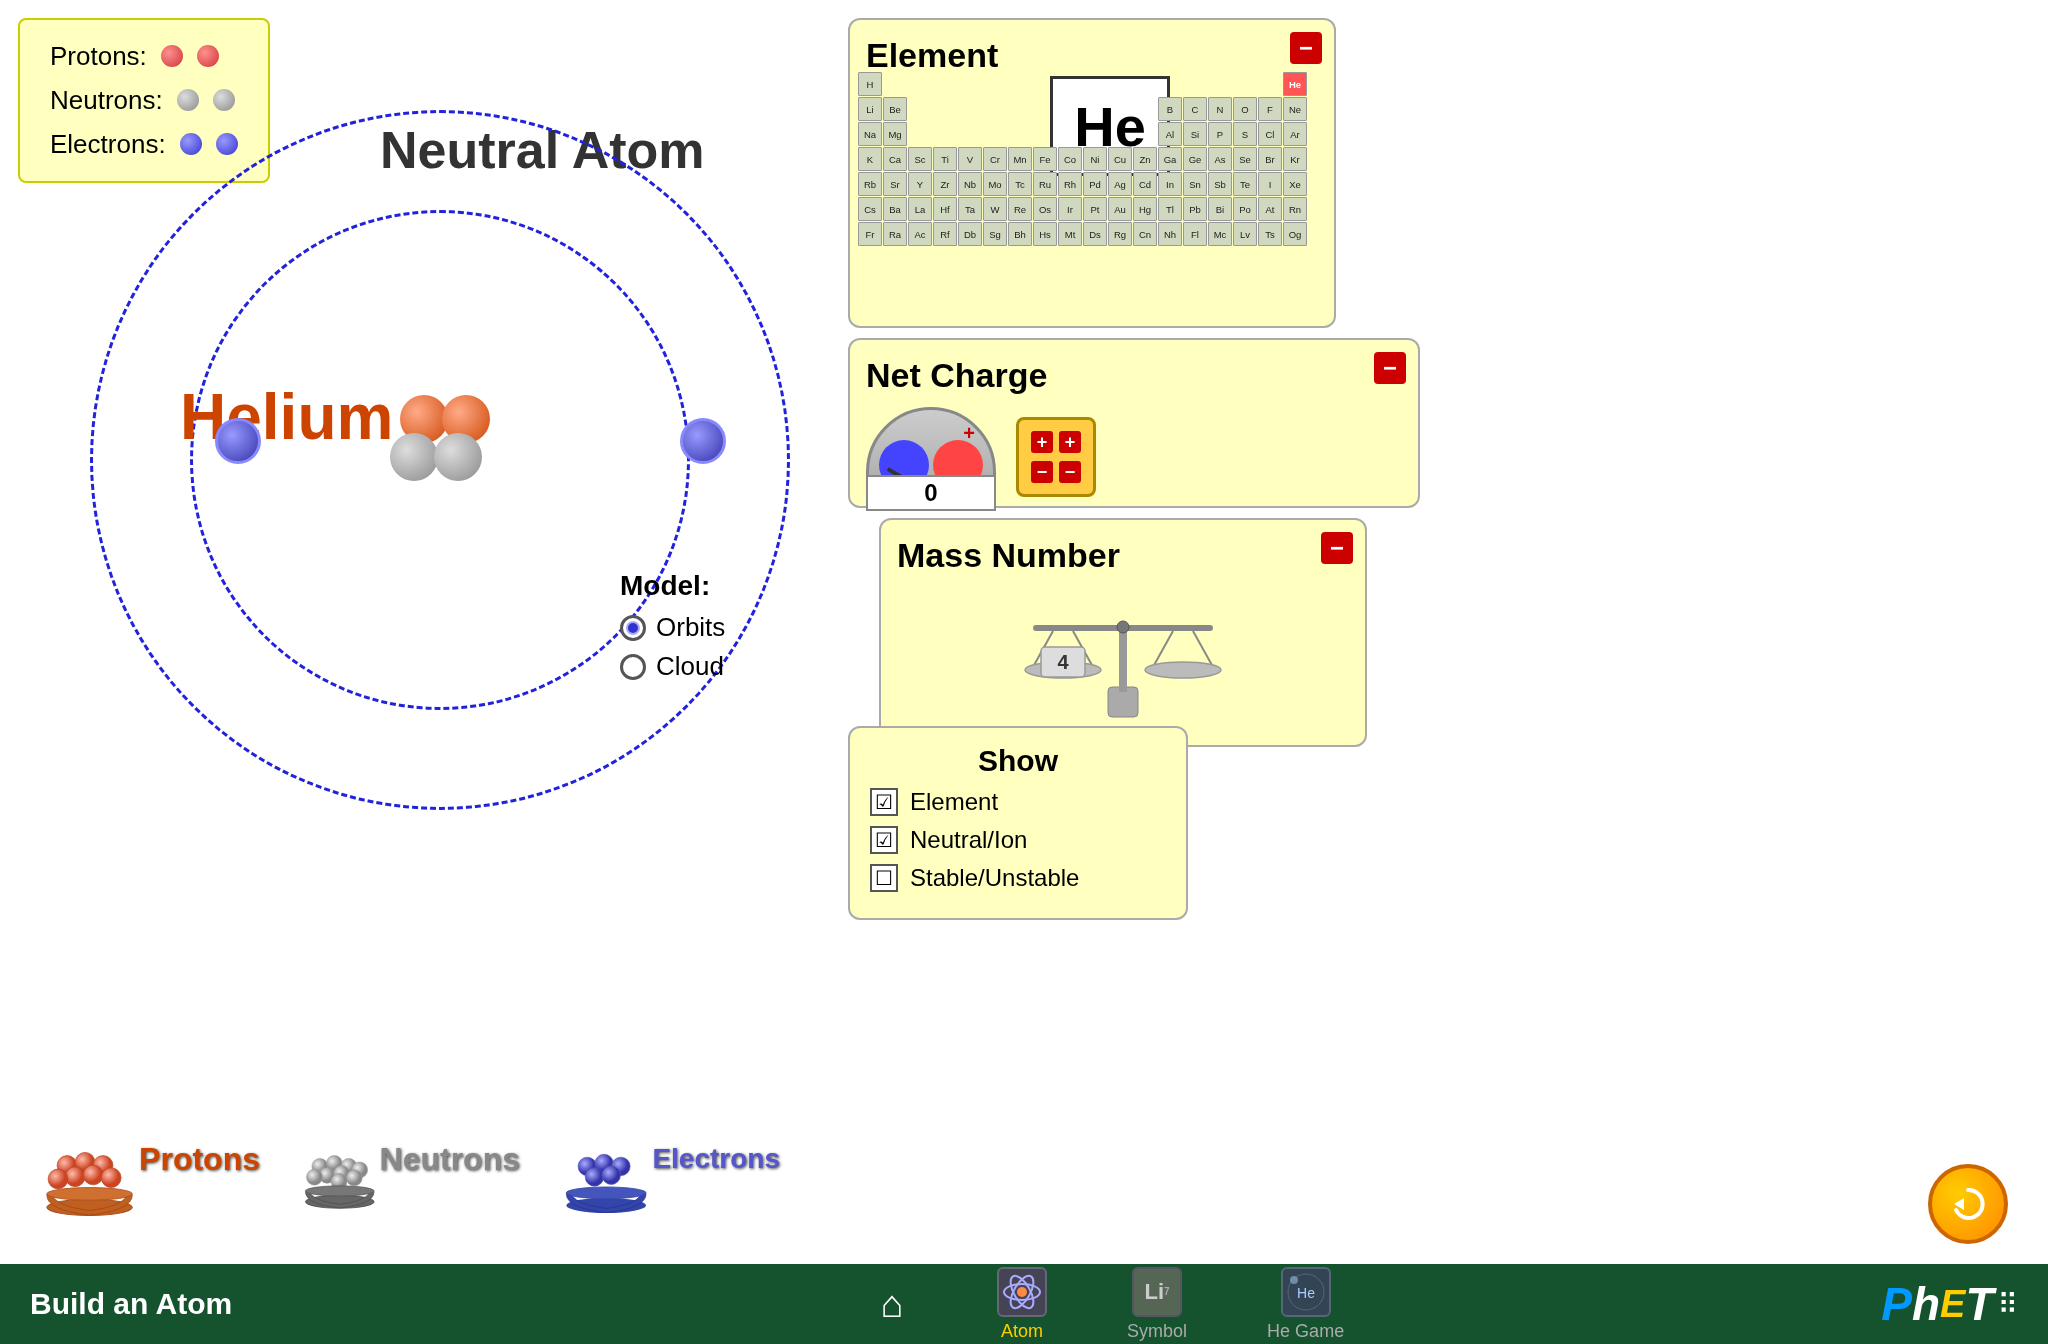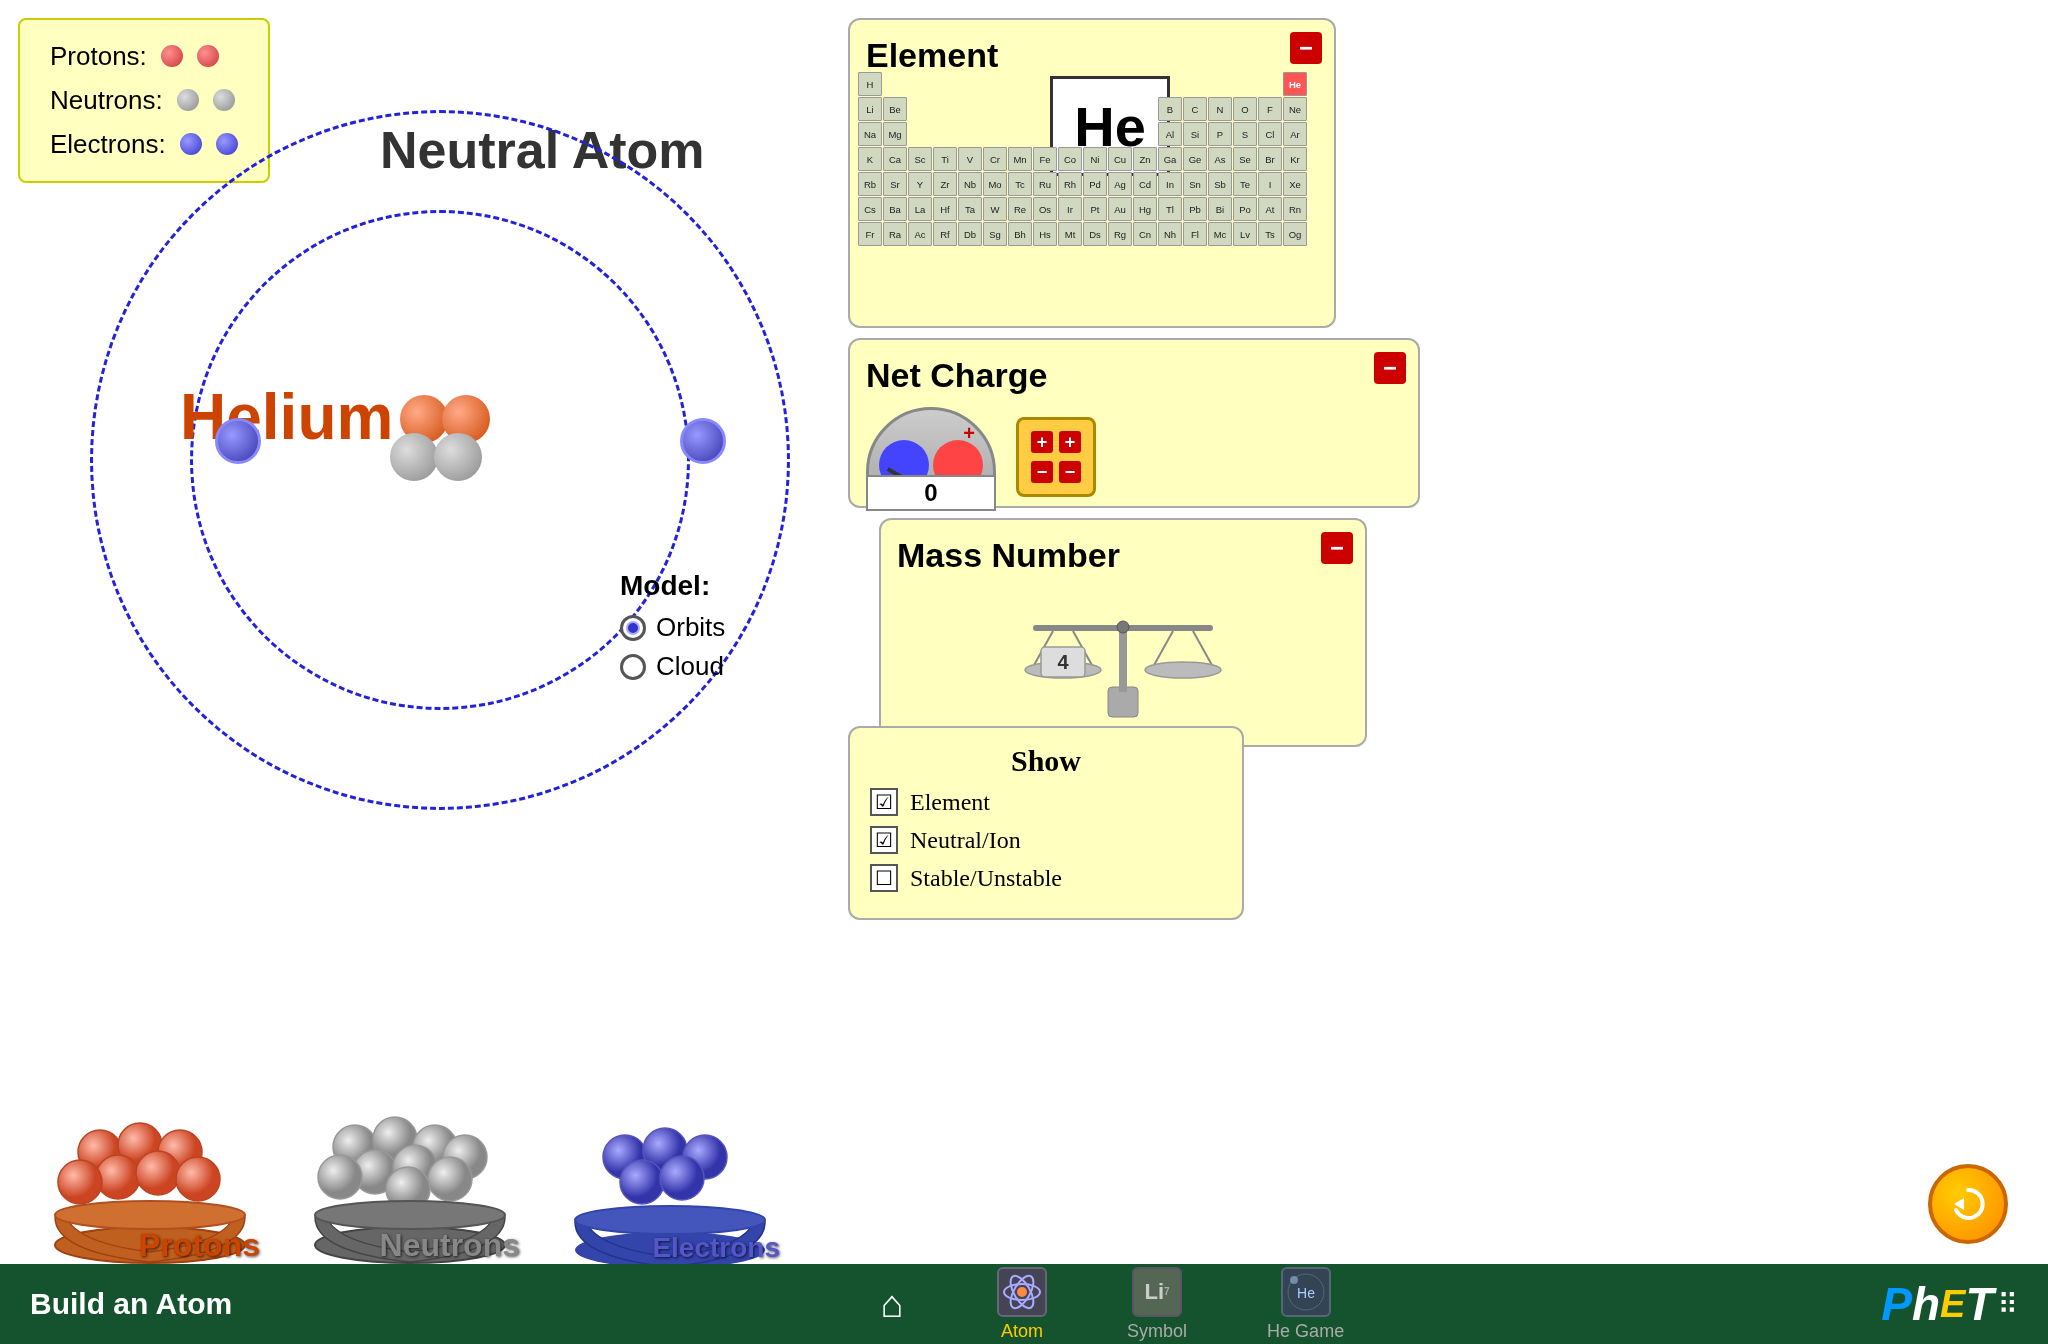--- a/index.html
+++ b/index.html
@@ -306,22 +306,21 @@
       align-items: flex-end;
       margin-top: 10px;
     }
     
     .scale-svg { width: 260px; height: 140px; }
 
     
     .show-panel {
       top: 726px;
       left: 848px;
-      width: 396px;
-      font-family: Liberation Serif, serif;
+      width: 340px;
     }
     .show-title {
       font-size: 30px;
       font-weight: bold;
       text-align: center;
       margin-bottom: 10px;
     }
     .show-option {
       display: flex;
       align-items: center;
@@ -348,22 +347,22 @@
       bottom: 80px;
       left: 0;
       width: 820px;
       display: flex;
       justify-content: space-around;
       align-items: flex-end;
       padding: 0 20px;
     }
     .bowl-container {
       display: flex;
-      flex-direction: column;
-      align-items: flex-end;
+      flex-direction: row;
+      align-items: center;
       width: 220px;
     }
     .bowl-label {
       font-size: 36px;
       font-weight: bold;
       color: white;
       text-shadow: 1px 1px 3px rgba(0,0,0,0.7);
       margin-top: -30px;
       z-index: 10;
       position: relative;

